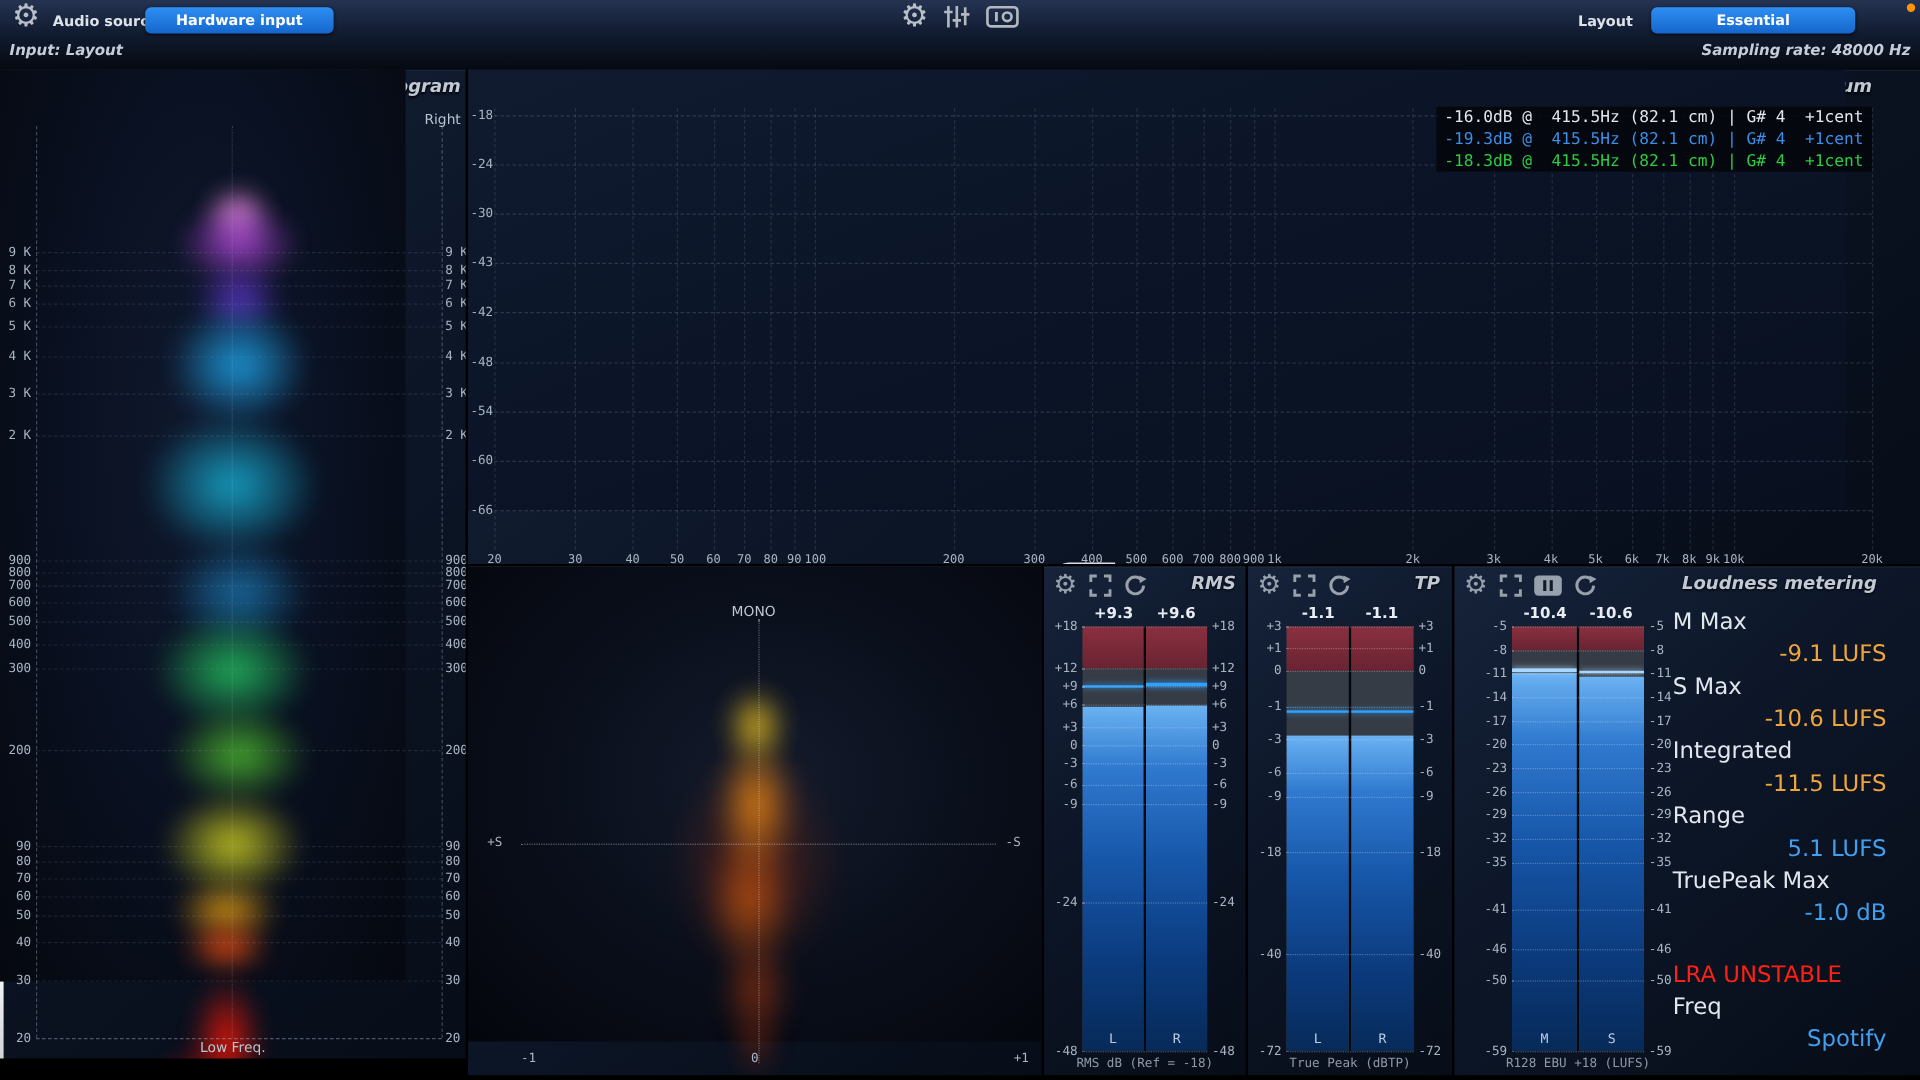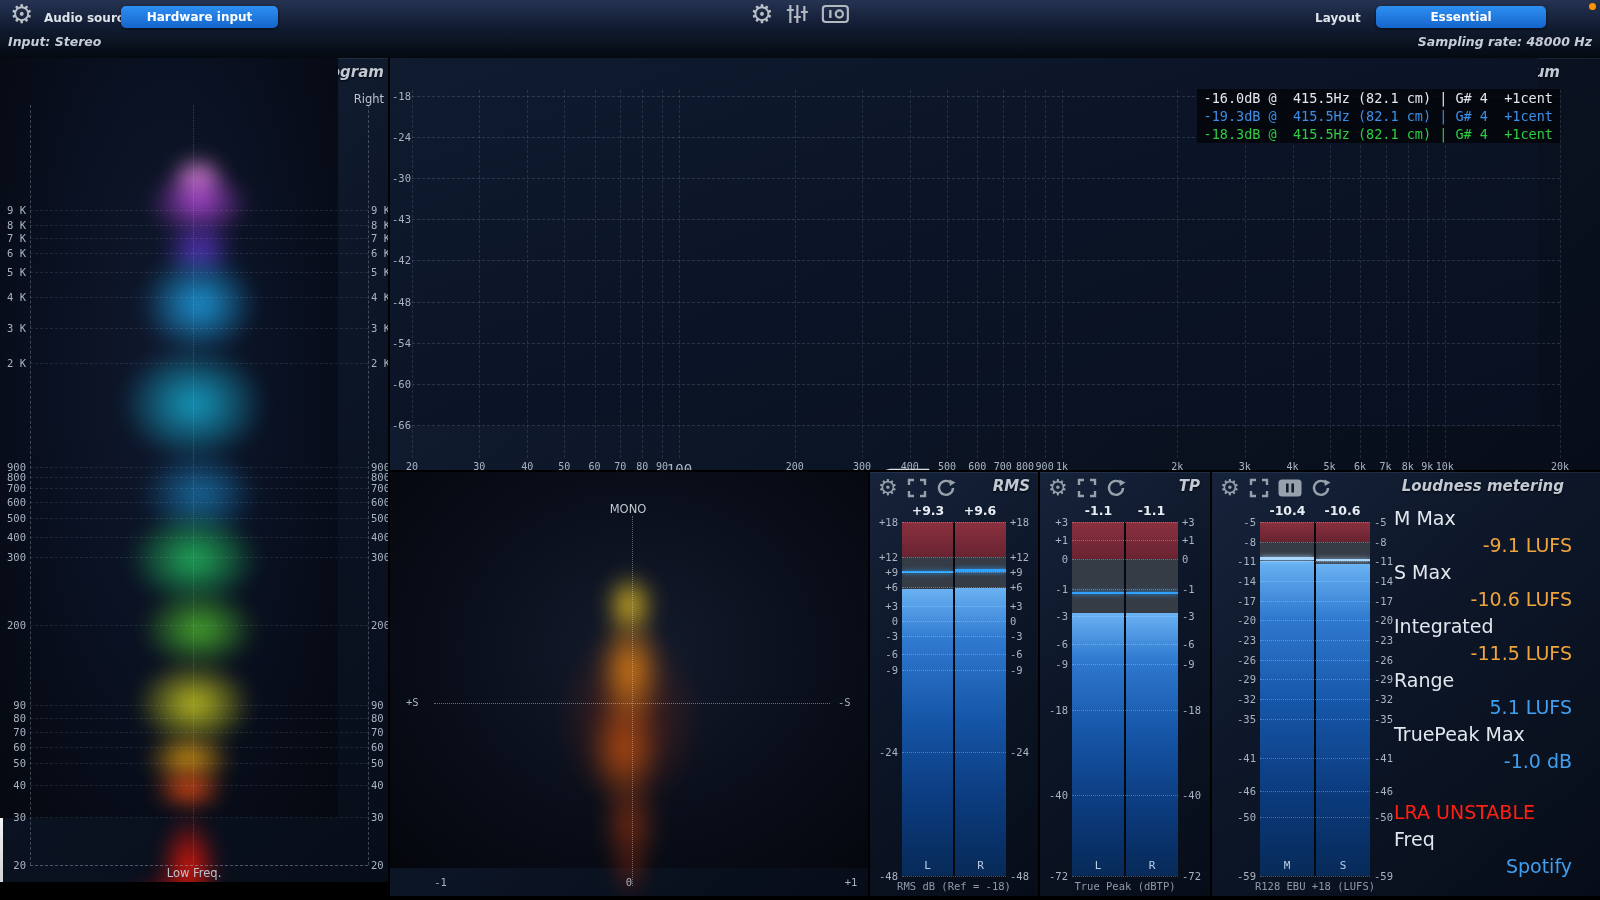--- a/index.html
+++ b/index.html
@@ -39,21 +39,21 @@
   .readout{font-family:"DejaVu Sans Mono","Liberation Mono",monospace;font-size:13.5px;line-height:18px;
            background:rgba(3,5,9,.84);padding:0 7px;white-space:pre;text-align:right;}
 </style>
 </head>
 <body>
 
 <div id="topbar">
   <span class="hicon gearchar" style="position:absolute;left:10px;top:3px;color:#b9bfc7;font-size:26px;">⚙</span>
   <span class="tlabel" style="left:44px;">Audio source</span>
   <div class="tbtn" style="left:121px;width:157px;">Hardware input</div>
-  <span class="trow2" style="left:8px;">Input: Stereo</span>
+  <span class="trow2" style="left:8px;">Input: Layout</span>
 
   <div style="position:absolute;left:50%;top:3px;transform:translateX(-50%);display:flex;gap:12px;align-items:center;">
     <span class="hicon gearchar" style="color:#b9bfc7;font-size:26px;">⚙</span>
     <span class="hicon">
       <svg width="24" height="22" viewBox="0 0 24 22">
           <g stroke="#b2b8bf" stroke-width="2.2" fill="none">
         <line x1="5" y1="2" x2="5" y2="20"></line>
             <line x1="12" y1="2" x2="12" y2="20"></line>
             <line x1="19" y1="3" x2="19" y2="18"></line>
         <line x1="1.5" y1="7" x2="8.5" y2="7"></line>
@@ -259,21 +259,21 @@
       <span class="mlab" style="left: 160.278px; top: 403px; width: 28px; text-align: center; font-size: 10px;">50</span>
       <div class="gridv" style="left: 204.578px; top: 32px; height: 368px;"></div>
       <span class="mlab" style="left: 190.578px; top: 403px; width: 28px; text-align: center; font-size: 10px;">60</span>
       <div class="gridv" style="left: 230.197px; top: 32px; height: 368px;"></div>
       <span class="mlab" style="left: 216.197px; top: 403px; width: 28px; text-align: center; font-size: 10px;">70</span>
       <div class="gridv" style="left: 252.388px; top: 32px; height: 368px;"></div>
       <span class="mlab" style="left: 238.388px; top: 403px; width: 28px; text-align: center; font-size: 10px;">80</span>
       <div class="gridv" style="left: 271.963px; top: 32px; height: 368px;"></div>
       <span class="mlab" style="left: 257.963px; top: 403px; width: 28px; text-align: center; font-size: 10px;">90</span>
       <div class="gridv" style="left: 289.473px; top: 32px; height: 368px;"></div>
-      <span class="mlab" style="left: 275.473px; top: 403px; width: 28px; text-align: center; font-size: 14px;">100</span>
+      <span class="mlab" style="left: 275.473px; top: 403px; width: 28px; text-align: center; font-size: 10px;">100</span>
       <div class="gridv" style="left: 404.667px; top: 32px; height: 368px;"></div>
       <span class="mlab" style="left: 390.667px; top: 403px; width: 28px; text-align: center; font-size: 10px;">200</span>
       <div class="gridv" style="left: 472.051px; top: 32px; height: 368px;"></div>
       <span class="mlab" style="left: 458.051px; top: 403px; width: 28px; text-align: center; font-size: 10px;">300</span>
       <div class="gridv" style="left: 519.861px; top: 32px; height: 368px;"></div>
       <span class="mlab" style="left: 505.861px; top: 403px; width: 28px; text-align: center; font-size: 10px;">400</span>
       <div class="gridv" style="left: 556.945px; top: 32px; height: 368px;"></div>
       <span class="mlab" style="left: 542.945px; top: 403px; width: 28px; text-align: center; font-size: 10px;">500</span>
       <div class="gridv" style="left: 587.245px; top: 32px; height: 368px;"></div>
       <span class="mlab" style="left: 573.245px; top: 403px; width: 28px; text-align: center; font-size: 10px;">600</span>

